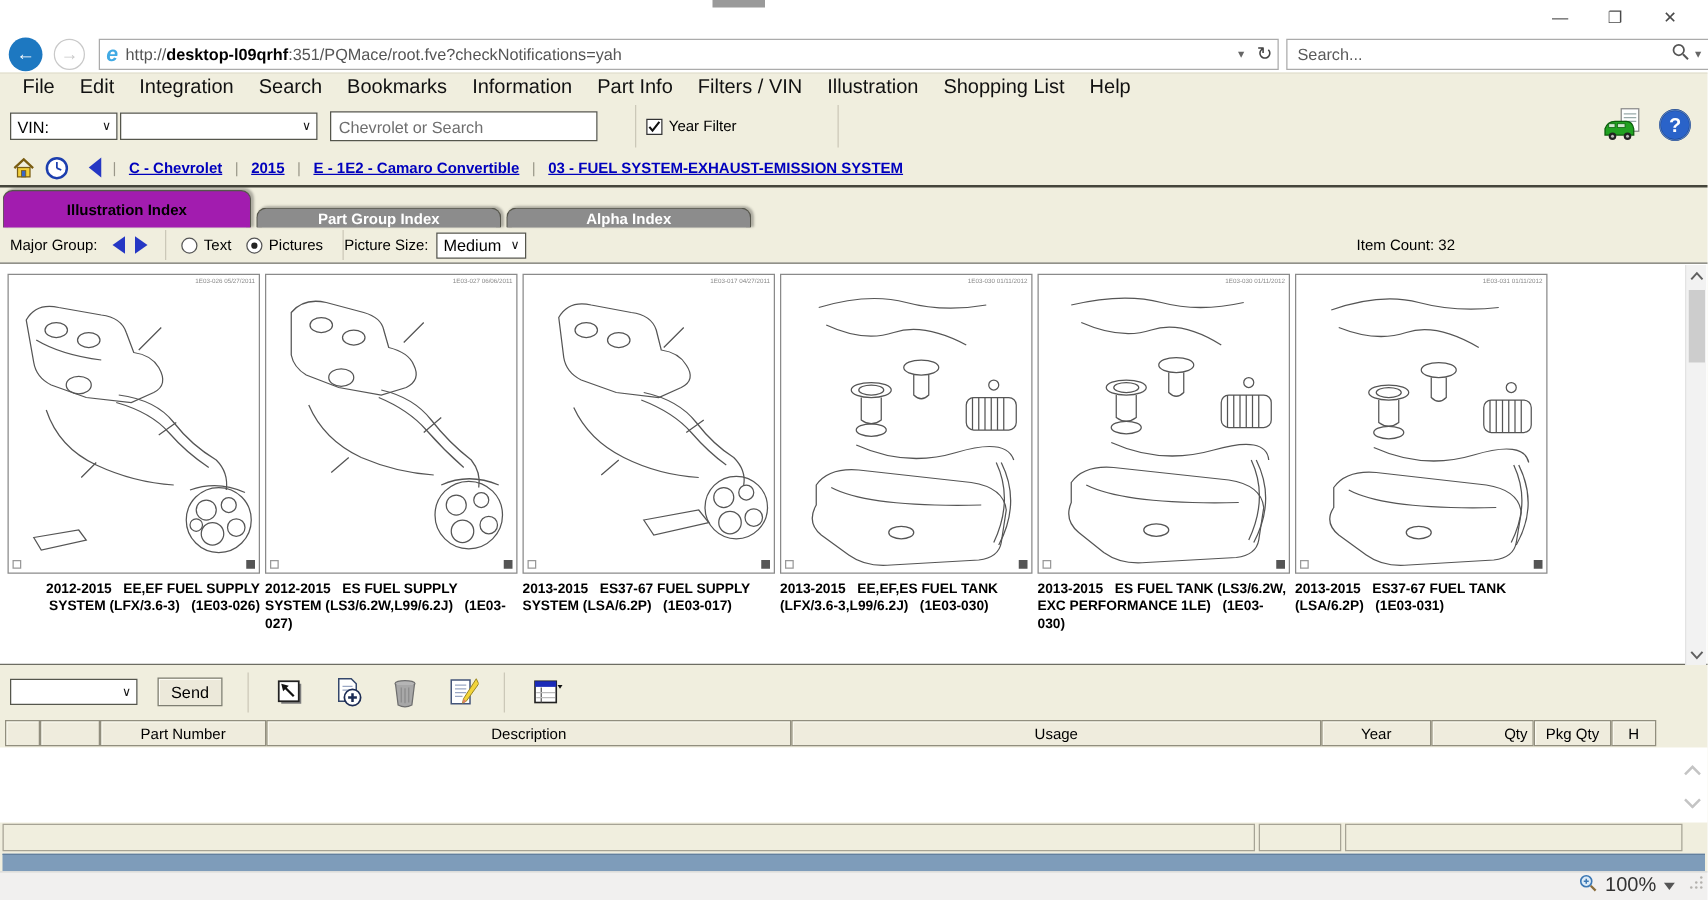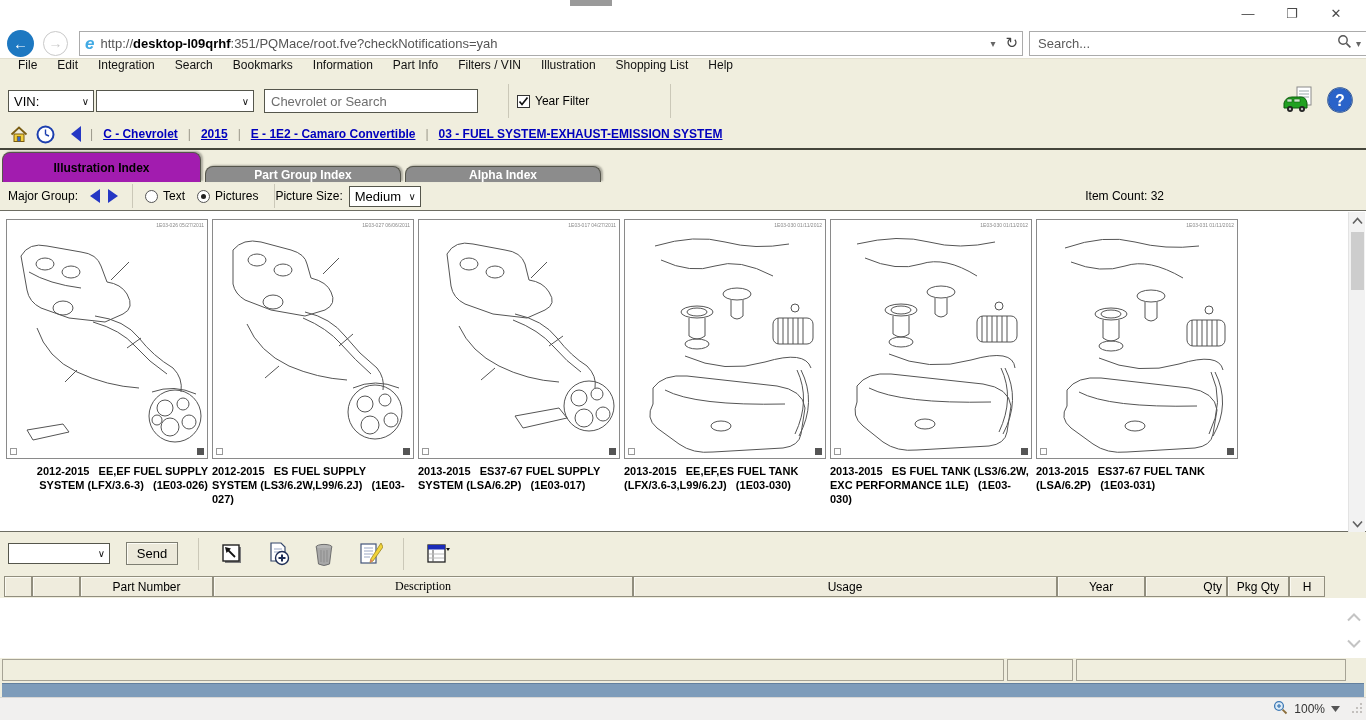--- a/index.html
+++ b/index.html
@@ -27,21 +27,21 @@
   .addr-chev{font-size:10px;color:#666;}
   .addr-refresh{font-size:15px;color:#444;}
   .searchbox{margin-left:6px;width:339px;height:25px;border:1px solid #ababab;display:flex;align-items:center;
     padding:0 6px 0 8px;font-size:13px;color:#5a5a5a;flex:none;}
   .search-right{margin-left:auto;display:flex;align-items:center;gap:4px;}
 
   
   .app-bg{position:absolute;top:58px;left:0;width:1366px;height:639px;background:#f0eede;border-top:1px solid #e2dfcf;}
 
   
-  .menubar{position:absolute;top:58px;left:0;width:1366px;height:24px;display:flex;align-items:flex-start;padding-left:8px;font-size:12px;color:#111;}
+  .menubar{position:absolute;top:58px;left:0;width:1366px;height:24px;display:flex;align-items:center;padding-left:8px;font-size:16px;color:#111;}
   .menu-item{padding:0 10px;}
 
   
   .toolbar{position:absolute;top:82px;left:0;width:1366px;height:38px;display:flex;align-items:center;}
   .dd{background:#fff;border:1px solid #55564c;height:22px;display:flex;align-items:center;
     justify-content:space-between;padding:0 4px 0 5px;font-size:13px;color:#000;}
   .dd .chev{font-size:10px;color:#111;}
   .vin-dd{width:86px;margin-left:8px;}
   .veh-dd{width:158px;margin-left:2px;}
   .shortcut-input{width:214px;height:24px;border:1px solid #55564c;background:#fff;margin-left:10px;
@@ -110,21 +110,21 @@
   .tbody-area{position:absolute;top:598px;left:0;width:1366px;height:60px;background:#fff;}
   .tb-chev{position:absolute;right:5px;color:#c4c4c4;}
 
   
   .statusrow{position:absolute;top:659px;left:2px;width:1347px;height:22px;display:flex;gap:3px;}
   .spanel{background:#f0eede;border:1px solid #a6a395;}
   .bluebar{position:absolute;top:683px;left:2px;width:1362px;height:14px;background:#7e9cba;border-top:1px solid #63809e;}
 
   
   .iestatus{position:absolute;top:697px;left:0;width:1366px;height:23px;background:#f1f0ef;border-top:1px solid #d8d7d5;
-    display:flex;align-items:center;justify-content:flex-end;font-size:12px;color:#333;}
+    display:flex;align-items:center;justify-content:flex-end;font-size:16px;color:#333;}
   .zoom-cluster{display:flex;align-items:center;gap:6px;margin-right:26px;}
   .grip{position:absolute;right:3px;bottom:3px;}
 </style>
 </head>
 <body>
 
 <div class="screen">
 
   <div class="titlebar">
     <div class="tab-frag"></div>
@@ -525,21 +525,21 @@
           <line x1="5" y1="17" x2="20" y2="17" stroke="#bbb"></line>
         <polygon points="22,7 26,7 24,10" fill="#111"></polygon>
       </svg>
     </span>
   </div>
 
   <div class="theader">
     <div class="hcell" style="width:28px;"></div>
     <div class="hcell" style="width:48px;"></div>
     <div class="hcell" style="width:133px;">Part Number</div>
-    <div class="hcell" style="width:420px;font-family:Liberation Serif, serif;">Description</div>
+    <div class="hcell" style="width:420px;">Description</div>
     <div class="hcell" style="width:424px;">Usage</div>
     <div class="hcell" style="width:88px;">Year</div>
     <div class="hcell hc-right" style="width:82px;">Qty</div>
     <div class="hcell" style="width:62px;">Pkg Qty</div>
     <div class="hcell" style="width:36px;">H</div>
   </div>
 
   <div class="tbody-area">
     <span class="tb-chev" style="top:10px;">
       <svg width="14" height="9" viewBox="0 0 14 9">

